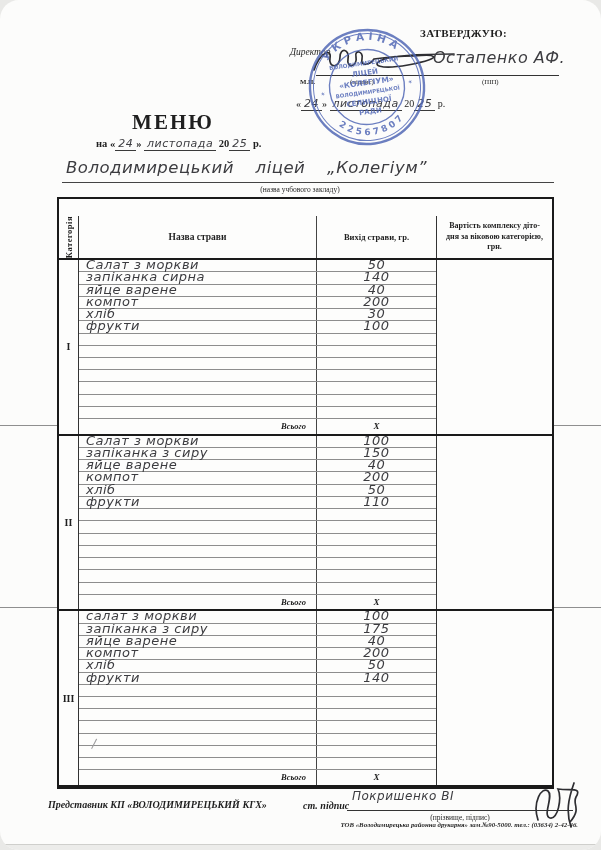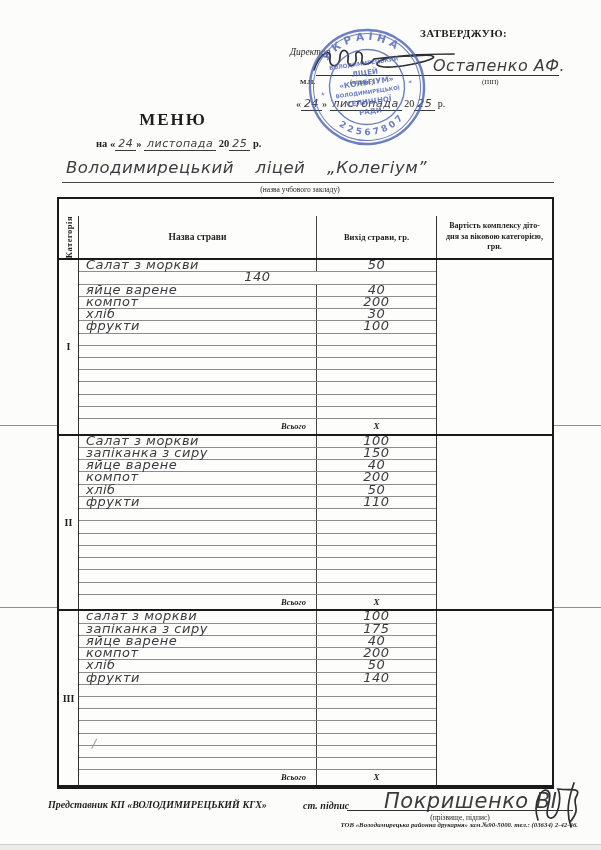--- a/index.html
+++ b/index.html
@@ -1,20 +1,20 @@
 <!DOCTYPE html>
 <html><head>
 <meta charset="utf-8">
 <style>
   * { margin:0; padding:0; box-sizing:border-box; }
   html,body { background:#e9e9e7; }
   .page {
     position:relative; width:601px; height:850px; margin:0 auto;
     background:#fcfcfb; overflow:hidden;
-    font-family:"Liberation Serif", serif; color:#1f1f1f;
+    font-family:"Liberation Serif", serif; color:#1f1f1f;border-radius:19px;
   }
   .abs { position:absolute; }
 
   
   .hand {
     font-family:"DejaVu Sans", sans-serif;
     font-style:italic; color:#3c3c40;
     letter-spacing:.5px; white-space:nowrap;
   }
 
@@ -33,21 +33,21 @@
 
   
   .stamp { left:305px; top:27px; width:124px; height:120px; opacity:.82; transform:rotate(-8deg); pointer-events:none; }
 
   
   .dir-sig { left:308px; top:44px; width:150px; height:32px; }
   .cook-sig { left:528px; top:780px; width:62px; height:48px; }
 
   
   .menu-title { left:98px; top:110px; width:150px; text-align:center;
-                font-weight:bold; font-size:17px; letter-spacing:2px; }
+                font-weight:bold; font-size:21px; letter-spacing:2px; }
   .menu-date { left:96px; top:138px; font-weight:bold; font-size:10.5px; }
   .menu-date .date-hand { font-weight:normal; }
   .school-line { left:62px; top:151px; width:492px; height:32px; border-bottom:1.2px solid #444; }
   .school-name { left:66px; top:158px; font-size:16.5px; word-spacing:16px; }
   .school-cap { left:180px; top:185px; width:240px; text-align:center; font-size:7.5px; }
 
   
   .bleed { left:0; width:601px; height:0; border-top:1.1px solid #8f8f8f; }
 
   
@@ -79,40 +79,40 @@
   .total .cell-name { text-align:right; padding-right:10px; font-weight:bold; font-size:8.5px; line-height:14px; }
   .total .cell-val { font-weight:bold; font-size:9px; line-height:14px; }
 
   .stray-mark { left:92px; top:736px; font-size:13px; color:#9a9a9c; transform:rotate(10deg);
                 font-family:"DejaVu Sans", sans-serif; }
 
   
   .footer-rep { left:48px; top:799px; font-weight:bold; font-style:italic; font-size:10px; }
   .cook-label { left:303px; top:800px; font-weight:bold; font-style:italic; font-size:10px; }
   .cook-line { left:347px; top:788px; width:226px; height:23px; border-bottom:1.2px solid #333; }
-  .cook-name { left:352px; top:789px; font-size:21px;margin-left:32px; }
+  .cook-name { left:352px; top:789px; font-size:12px; }
   .footer-cap { left:360px; top:813px; width:200px; text-align:center; font-size:7.5px; }
   .print-info { left:300px; top:821px; width:278px; text-align:right;
                 font-weight:bold; font-style:italic; font-size:6.8px; color:#2a2a2a; }
 
   .scan-edge { left:0; top:844px; width:601px; height:6px; background:#ececea; border-top:1px solid #cfcfcc; }
 </style>
 </head>
 <body>
 
 <div class="page">
 
   <div class="abs approve-heading">ЗАТВЕРДЖУЮ:</div>
   <div class="abs director-label">Директор</div>
   <div class="abs director-line"></div>
 
   <svg class="abs dir-sig" viewBox="0 0 150 32">
     <path d="M6 26 C12 8 24 4 22 14 C20 24 32 25 32 13 C32 3 42 5 40 15 C38 25 50 23 48 13 C46 5 56 7 54 15 C52 23 62 21 66 15 C80 13 96 12 106 12 C126 10 140 13 100 21 C72 26 62 21 74 16 C86 11 116 10 146 10" fill="none" stroke="#2e2e32" stroke-width="1.7" stroke-linecap="round"></path>
   </svg>
-  <div class="abs director-name hand" style="font-size:16px;margin-top:8px;">Остапенко АФ.</div>
+  <div class="abs director-name hand" style="font-size:16px;">Остапенко АФ.</div>
 
   <div class="abs mp-label">М.П.</div>
   <div class="abs sign-cap">(підпис)</div>
   <div class="abs pib-cap">(ПІП)</div>
 
   <div class="abs dir-date">
     <span class="printed">«</span><span class="date-hand hand">24</span><span class="printed">»</span>
     <span class="date-hand hand">листопада</span>
     <span class="printed">20</span><span class="date-hand hand">25</span>
     <span class="printed">р.</span>
@@ -175,20 +175,23 @@
         <div class="rows-wrap">
           <div class="t-row">
             <div class="cell-name">
               <span class="hand">Салат з моркви</span>
             </div>
             <div class="cell-val">
               <span class="hand">50</span>
             </div>
           </div>
           <div class="t-row">
+            <div class="cell-name">
+              <span class="hand">запіканка сирна</span>
+            </div>
             <div class="cell-val">
               <span class="hand">140</span>
             </div>
           </div>
           <div class="t-row">
             <div class="cell-name">
               <span class="hand">яйце варене</span>
             </div>
             <div class="cell-val">
               <span class="hand">40</span>

